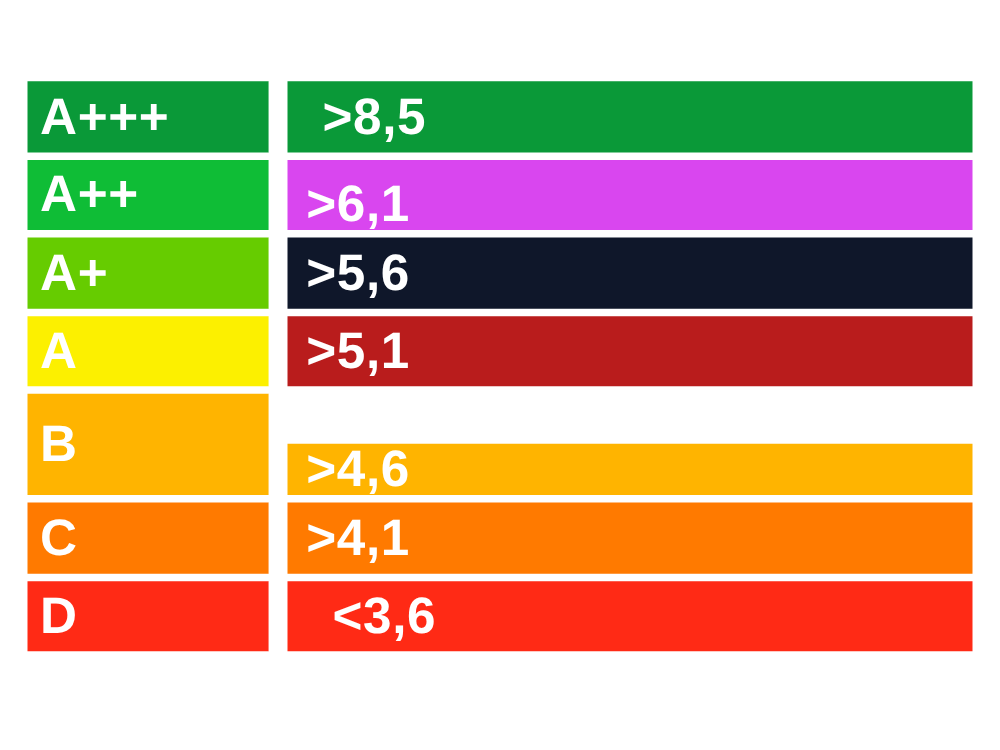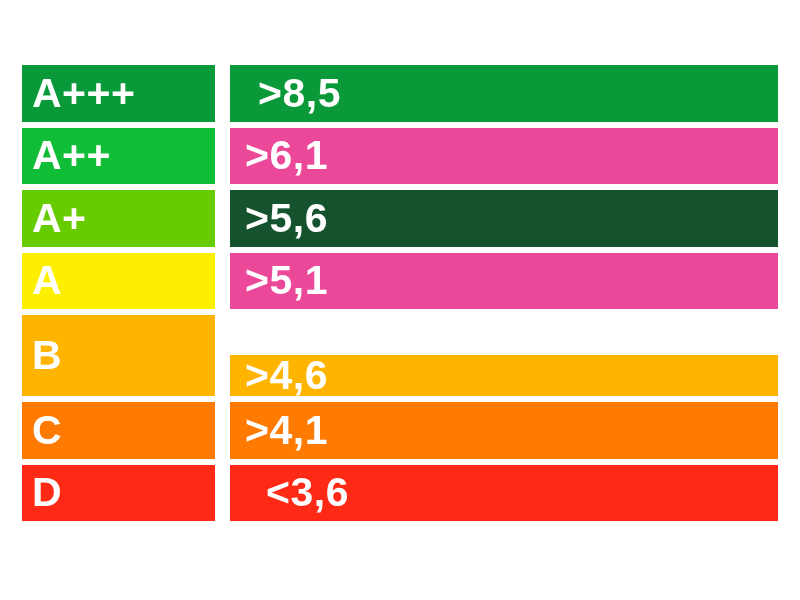--- a/index.html
+++ b/index.html
@@ -90,41 +90,41 @@
     <div class="value-cell" style="background-color: rgb(10, 153, 56); padding-left: 28px;">
       <span class="value-label">&gt;8,5</span>
     </div>
   </div>
 
   <div class="rating-row">
     <div class="grade-cell" style="background-color: rgb(15, 189, 54);">
       <span class="grade-label">A++</span>
     </div>
     <div class="divider-gap"></div>
-    <div class="value-cell" style="background-color: #ec4899;">
+    <div class="value-cell" style="background-color: #d946ef; align-items: flex-end;">
       <span class="value-label">&gt;6,1</span>
     </div>
   </div>
 
   <div class="rating-row">
     <div class="grade-cell" style="background-color: rgb(102, 204, 0);">
       <span class="grade-label">A+</span>
     </div>
     <div class="divider-gap"></div>
-    <div class="value-cell" style="background-color: #14532d;">
+    <div class="value-cell" style="background-color: #0f172a;">
       <span class="value-label">&gt;5,6</span>
     </div>
   </div>
 
   <div class="rating-row">
     <div class="grade-cell" style="background-color: rgb(252, 240, 0);">
       <span class="grade-label">A</span>
     </div>
     <div class="divider-gap"></div>
-    <div class="value-cell" style="background-color: #ec4899;">
+    <div class="value-cell" style="background-color: #b91c1c;">
       <span class="value-label">&gt;5,1</span>
     </div>
   </div>
 
   <div class="rating-row">
     <div class="grade-cell" style="background-color: rgb(255, 180, 0);">
       <span class="grade-label">B</span>
     </div>
     <div class="divider-gap"></div>
     <div class="value-cell" style="background-color: rgb(255, 180, 0); margin-top: 40px;">

